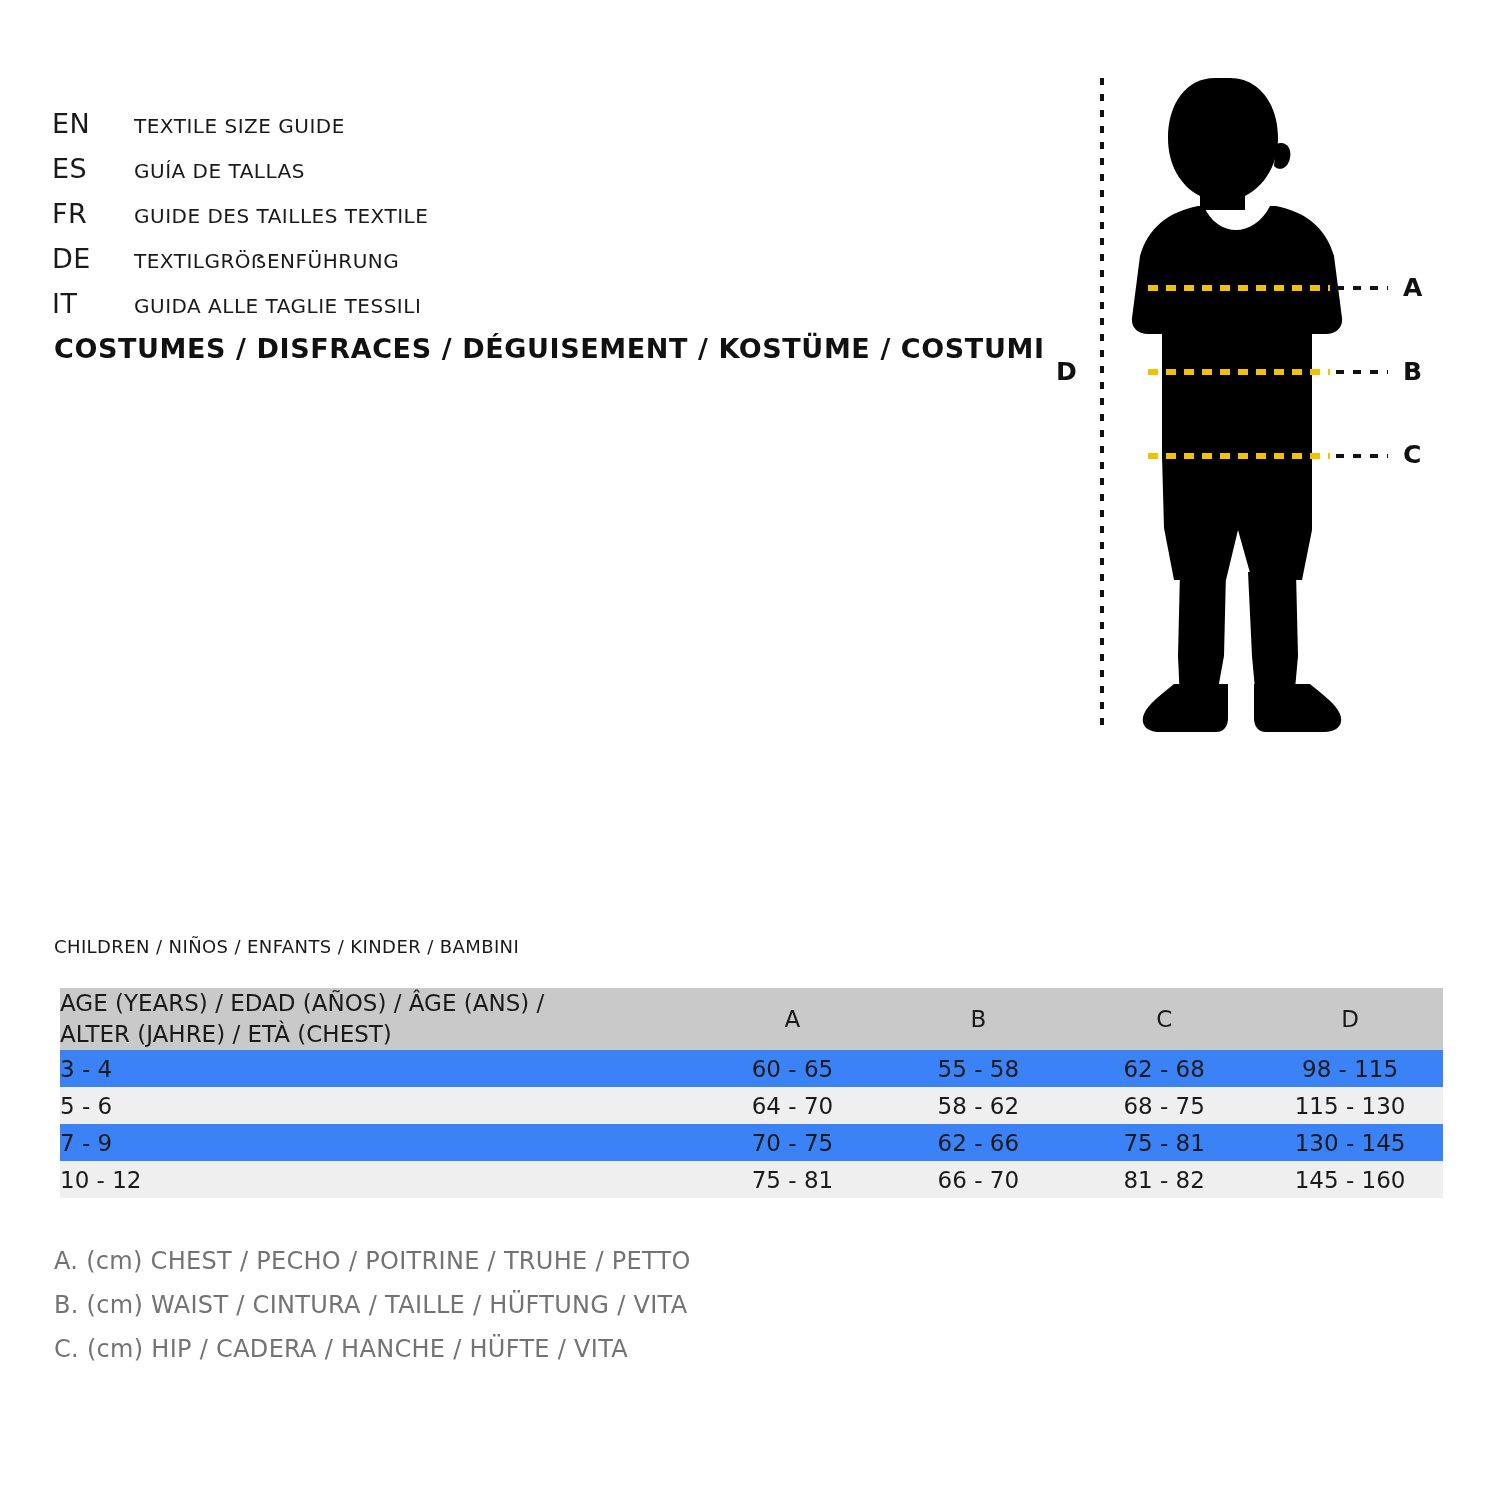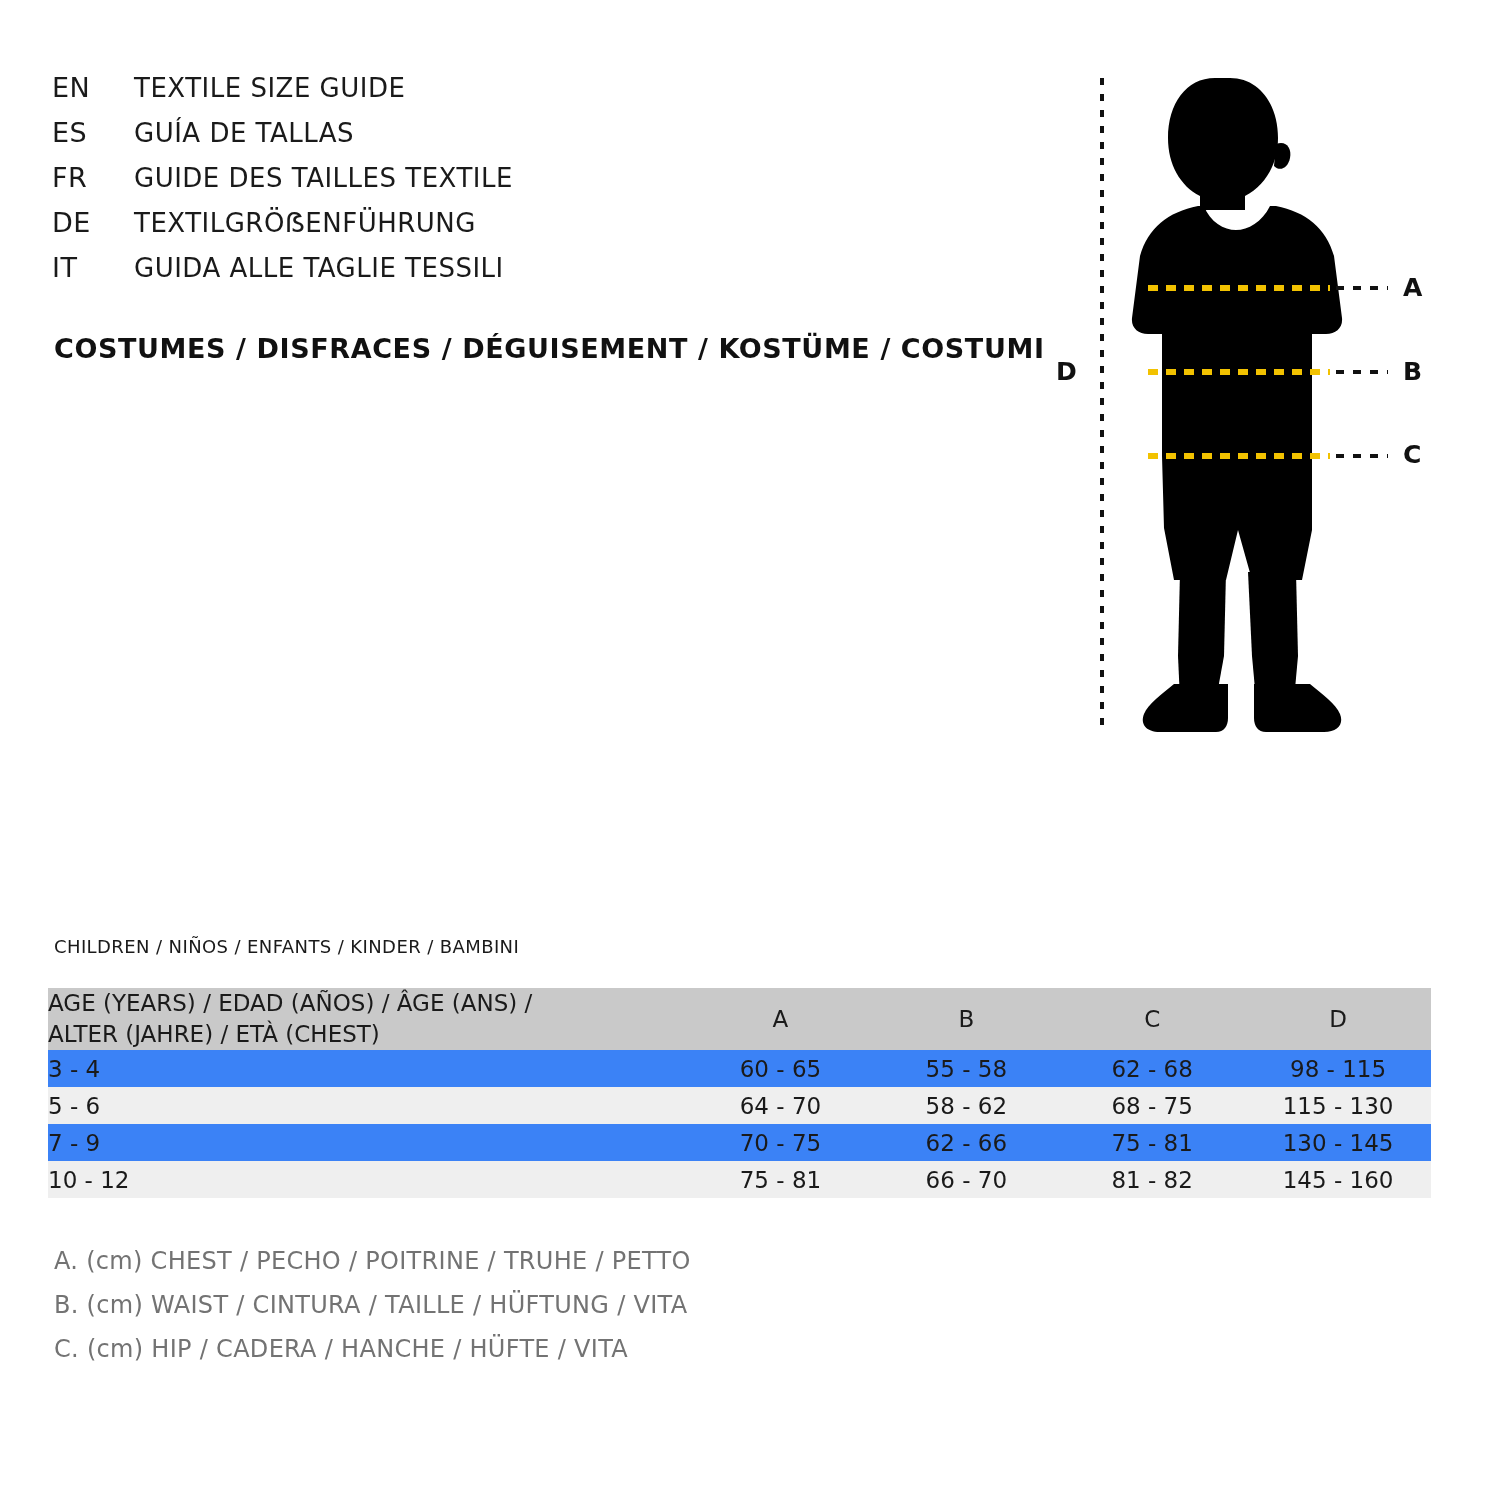--- a/index.html
+++ b/index.html
@@ -32,23 +32,24 @@
   .lang-row {
     display: flex;
     align-items: baseline;
     height: 45px;
   }
   .lang-code {
     width: 82px;
     font-size: 27px;
     letter-spacing: 0.5px;
     color: #1a1a1a;
+    margin-top: 36px;
   }
   .lang-text {
-    font-size: 26px;
+    font-size: 20px;
     letter-spacing: 0.5px;
     color: #1a1a1a;
     white-space: nowrap;
   }
   .costumes-line {
     position: absolute;
     left: 54px;
     top: 333px;
     font-size: 27px;
     font-weight: bold;
@@ -87,21 +88,21 @@
     left: 54px;
     top: 936px;
     font-size: 18px;
     letter-spacing: 0.4px;
     color: #1a1a1a;
     white-space: nowrap;
   }
 
   table.size-table {
     position: absolute;
-    left: 48px;
+    left: 60px;
     top: 988px;
     width: 1383px;
     border-collapse: collapse;
     font-size: 23px;
   }
   table.size-table th,
   table.size-table td {
     padding: 0;
     font-weight: normal;
     color: #1a1a1a;

